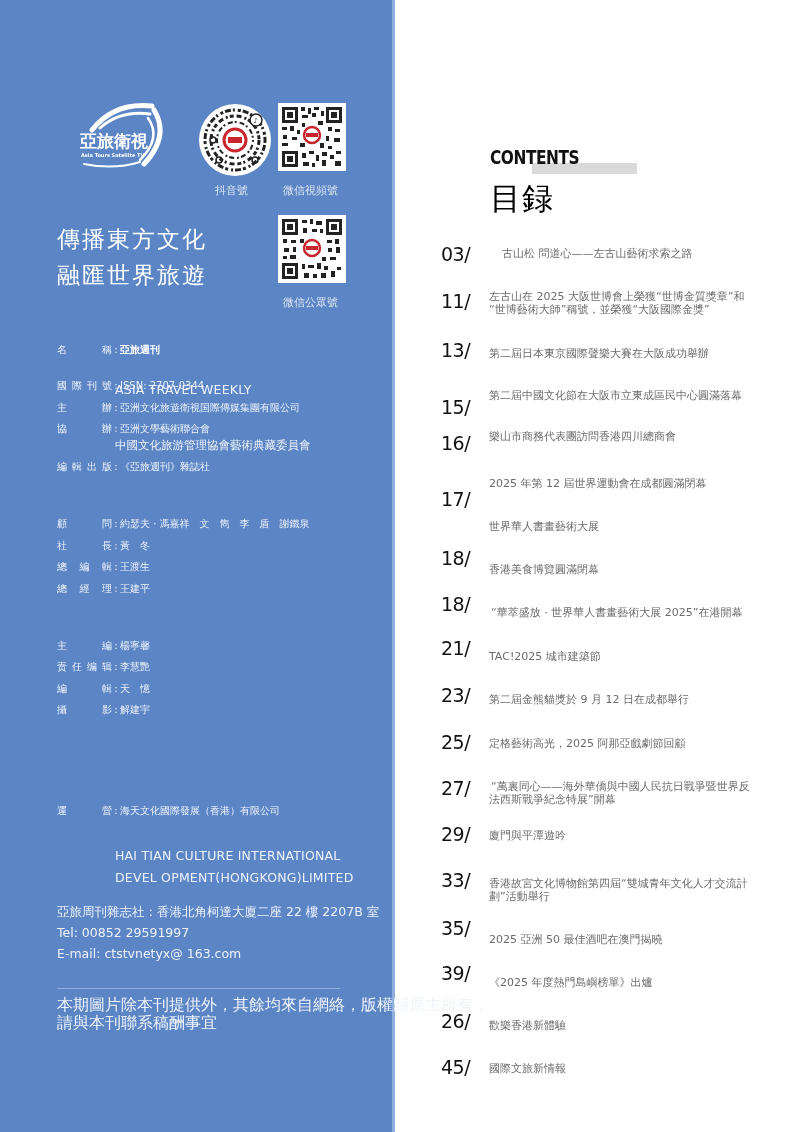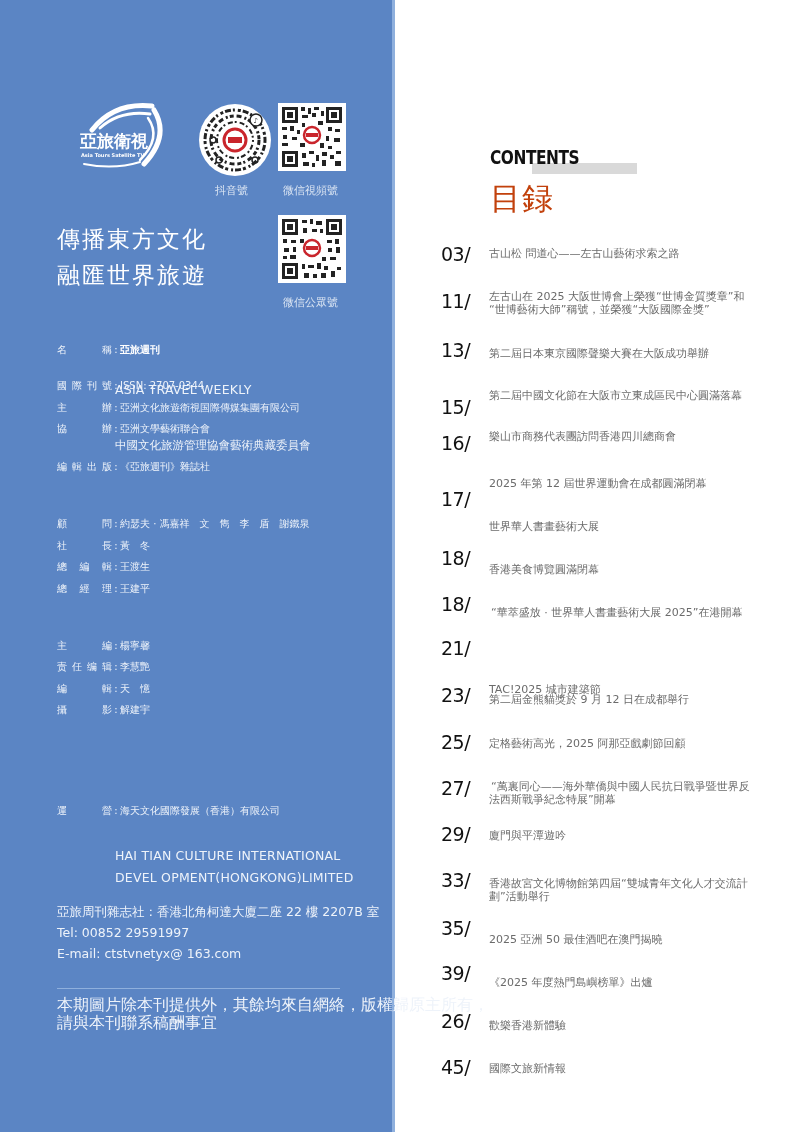--- a/index.html
+++ b/index.html
@@ -32,21 +32,21 @@
   .info-sub { position: absolute; left: 115px; font-size: 11.5px; color: #eef3fa; white-space: nowrap; }
   .info-sub.en { font-size: 12.5px; letter-spacing: 0.2px; margin-top: 24px; }
 
   .addr { position: absolute; left: 57px; font-size: 12.5px; color: #eef3fa; white-space: nowrap; }
   .divider { position: absolute; left: 57px; top: 988px; width: 283px; height: 1px; background: #8fb0dd; }
   .note { position: absolute; left: 57px; font-size: 16px; color: #eef3fa; white-space: nowrap; }
 
   
   .contents-en { position: absolute; left: 490px; top: 146px; font-size: 19px; font-weight: bold; color: #111; font-family: "DejaVu Sans Condensed", "Liberation Sans Narrow", "Liberation Sans", sans-serif; letter-spacing: -0.5px; transform: scaleX(0.9); transform-origin: left; }
   .contents-bar { position: absolute; left: 532px; top: 163px; width: 105px; height: 11px; background: #d9d9d9; z-index: -0; }
-  .contents-cn { position: absolute; left: 490px; top: 178px; font-size: 31px; color: #c2410c; letter-spacing: 1px; }
+  .contents-cn { position: absolute; left: 490px; top: 178px; font-size: 31px; color: #000000; letter-spacing: 1px; }
 
   .toc-num { position: absolute; left: 441px; font-size: 19px; color: #111; white-space: nowrap; font-weight: 500; letter-spacing: -0.5px; }
   .toc-title { position: absolute; left: 489px; font-size: 11px; color: #6b6b6b; line-height: 13px; white-space: nowrap; }
 </style>
 </head>
 <body>
 
 <div class="left"></div>
 <div class="left-edge"></div>
 
@@ -239,21 +239,21 @@
 <div class="divider"></div>
 <div class="note" style="top:995px;">本期圖片除本刊提供外，其餘均來自網絡，版權歸原主所有，</div>
 <div class="note" style="top:1013px;">請與本刊聯系稿酬事宜</div>
 
 <div class="contents-bar"></div>
 <div class="contents-en">CONTENTS</div>
 <div class="contents-cn">目録</div>
 
 <div>
   <span class="toc-num" style="top:243px;">03/</span>
-  <span class="toc-title" style="top:247px;">古山松 問道心——左古山藝術求索之路</span>
+  <span class="toc-title" style="top:247px;margin-left:13px;">古山松 問道心——左古山藝術求索之路</span>
 
   <span class="toc-num" style="top:290px;">11/</span>
   <span class="toc-title" style="top:290px;">左古山在 2025 大阪世博會上榮獲“世博金質獎章”和</span>
   <span class="toc-title" style="top:303px;">“世博藝術大師”稱號，並榮獲“大阪國際金獎”</span>
 
   <span class="toc-num" style="top:339px;">13/</span>
   <span class="toc-title" style="top:347px;">第二屆日本東京國際聲樂大賽在大阪成功舉辦</span>
 
   <span class="toc-num" style="top:396px;">15/</span>
   <span class="toc-title" style="top:389px;">第二屆中國文化節在大阪市立東成區民中心圓滿落幕</span>
@@ -266,21 +266,21 @@
 
   <span class="toc-title" style="top:520px;">世界華人書畫藝術大展</span>
 
   <span class="toc-num" style="top:547px;">18/</span>
   <span class="toc-title" style="top:563px;">香港美食博覽圓滿閉幕</span>
 
   <span class="toc-num" style="top:593px;">18/</span>
   <span class="toc-title" style="top:606px;left:491px;">“華萃盛放 · 世界華人書畫藝術大展 2025”在港開幕</span>
 
   <span class="toc-num" style="top:637px;">21/</span>
-  <span class="toc-title" style="top:650px;margin-top:33px;">TAC!2025 城市建築節</span>
+  <span class="toc-title" style="top:650px;">TAC!2025 城市建築節</span>
 
   <span class="toc-num" style="top:684px;">23/</span>
   <span class="toc-title" style="top:693px;">第二屆金熊貓獎於 9 月 12 日在成都舉行</span>
 
   <span class="toc-num" style="top:731px;">25/</span>
   <span class="toc-title" style="top:737px;">定格藝術高光，2025 阿那亞戲劇節回顧</span>
 
   <span class="toc-num" style="top:777px;">27/</span>
   <span class="toc-title" style="top:780px;left:491px;">“萬裏同心——海外華僑與中國人民抗日戰爭暨世界反</span>
   <span class="toc-title" style="top:793px;">法西斯戰爭紀念特展”開幕</span>

